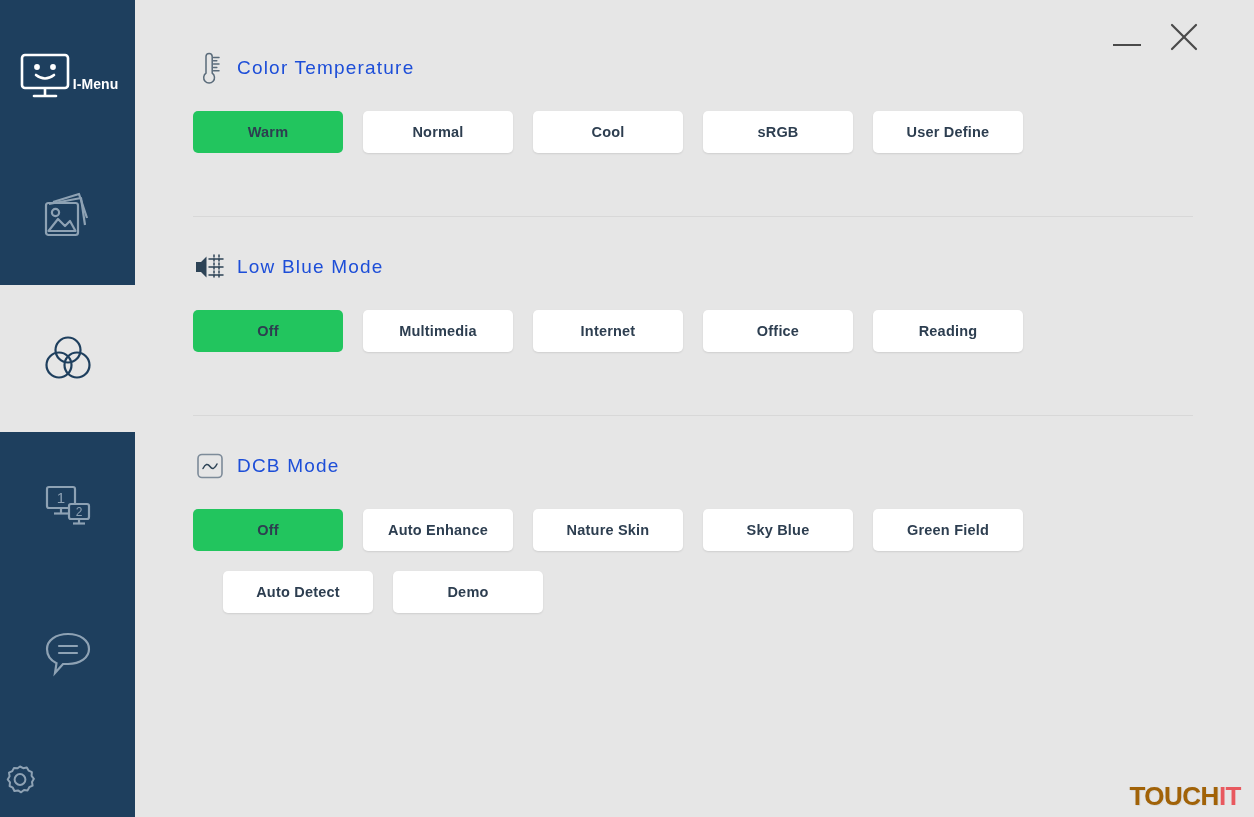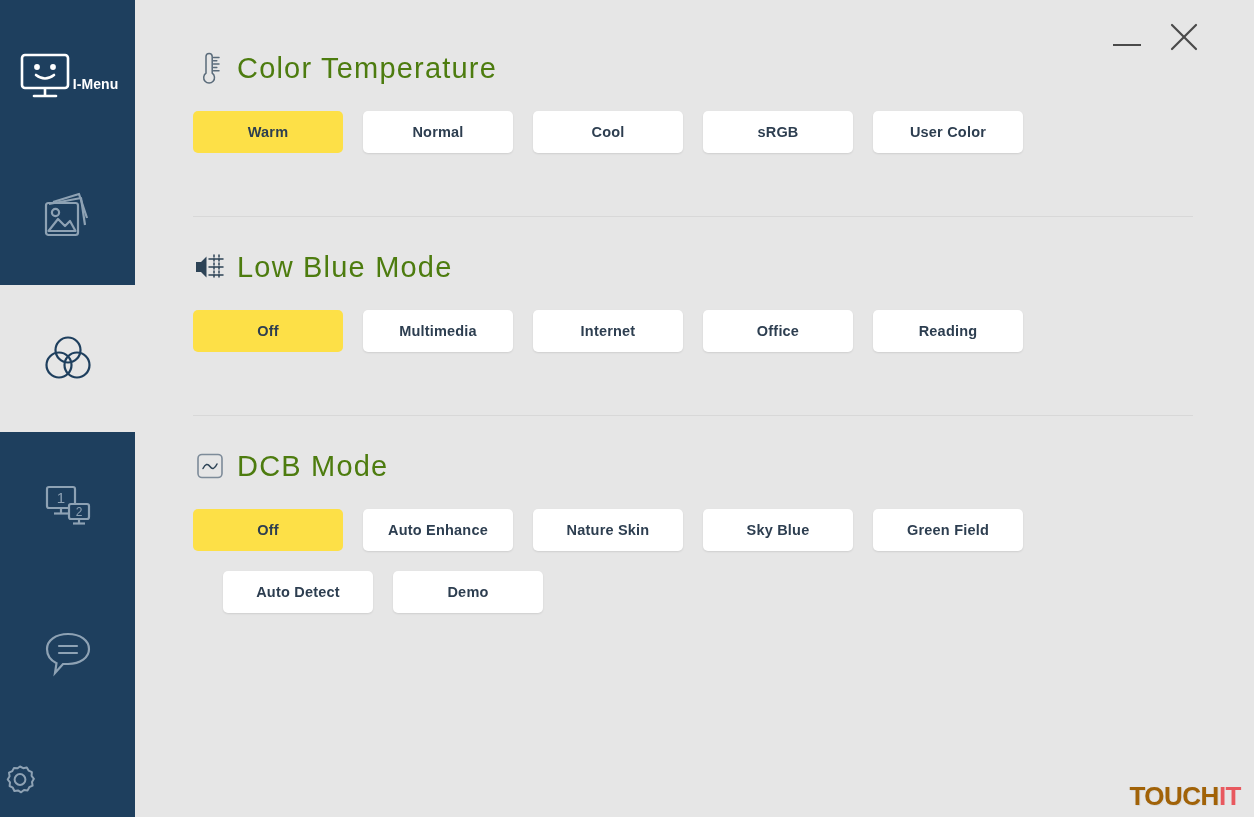--- a/index.html
+++ b/index.html
@@ -118,23 +118,23 @@
   }
   .section-icon {
     width: 34px; height: 34px;
     display: flex;
     align-items: center;
     justify-content: center;
     margin-right: 10px;
     flex: none;
   }
   .section-title {
-    font-size: 29px;
+    font-size: 19px;
     font-weight: 500;
-    color: #4d7c0f;
+    color: #1d4ed8;
     letter-spacing: 1.2px;
   }
 
   .btn-row {
     display: flex;
     margin-top: 19px;
   }
   .btn-row + .btn-row { margin-top: 20px; padding-left: 30px; }
 
   .opt-btn {
@@ -146,21 +146,21 @@
     background: #ffffff;
     color: #2d3e50;
     font-family: "Liberation Sans", sans-serif;
     font-size: 14.5px;
     font-weight: 700;
     letter-spacing: 0.2px;
     cursor: pointer;
     box-shadow: 0 1px 2px rgba(0,0,0,0.10);
   }
   .opt-btn.selected {
-    background: #fde047;
+    background: #22c55e;
     color: #2d3e50;
     box-shadow: none;
   }
 
   .divider {
     position: absolute;
     left: 58px;
     width: 1000px;
     height: 1px;
     background: #d8d8d8;
@@ -303,21 +303,21 @@
           </g>
         </svg>
       </span>
       <h2 class="section-title">Color Temperature</h2>
     </div>
     <div class="btn-row">
       <button class="opt-btn selected">Warm</button>
       <button class="opt-btn">Normal</button>
       <button class="opt-btn">Cool</button>
       <button class="opt-btn">sRGB</button>
-      <button class="opt-btn">User Color</button>
+      <button class="opt-btn">User Define</button>
     </div>
   </section>
 
   <div class="divider" id="divider-1"></div>
 
   <section class="section" id="section-lowblue">
     <div class="section-head">
       <span class="section-icon">
         <svg width="32" height="30" viewBox="0 0 32 30">
           <g stroke="#2d4356" fill="none" stroke-width="1.5" stroke-linecap="round">

